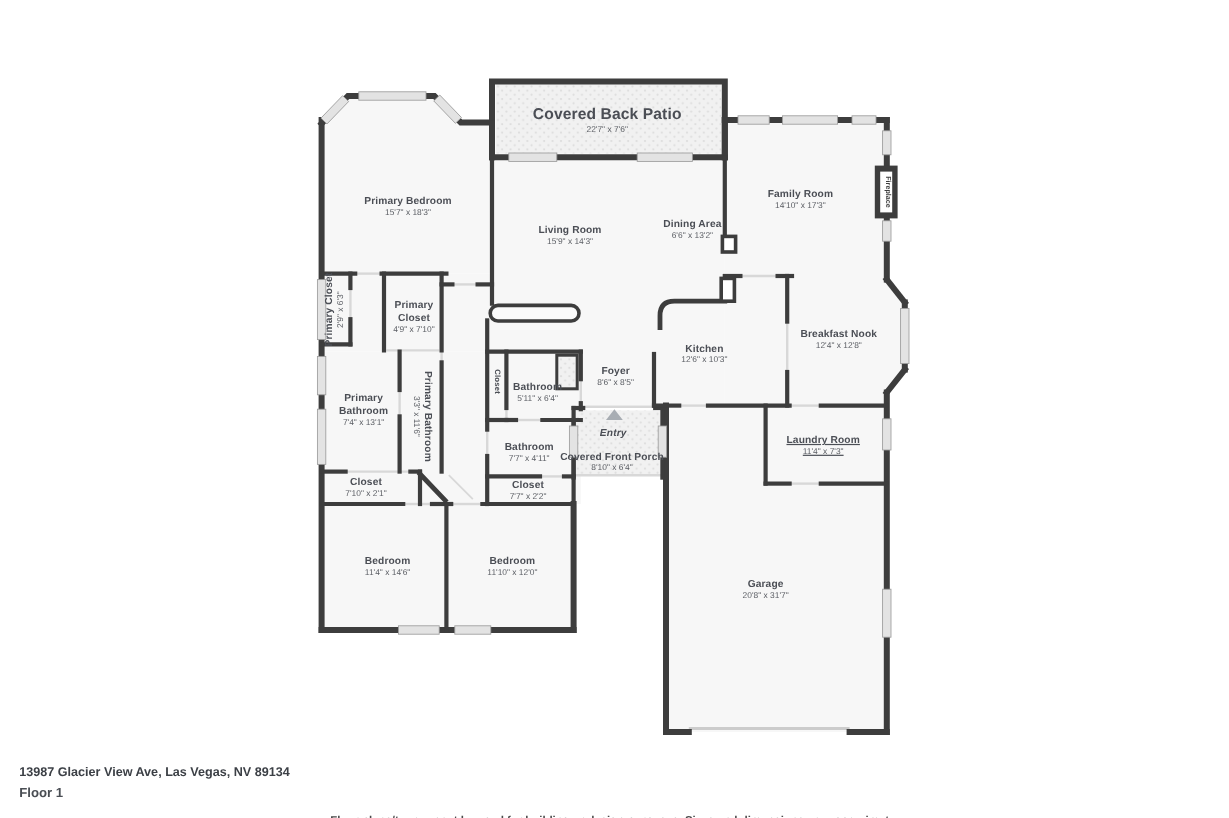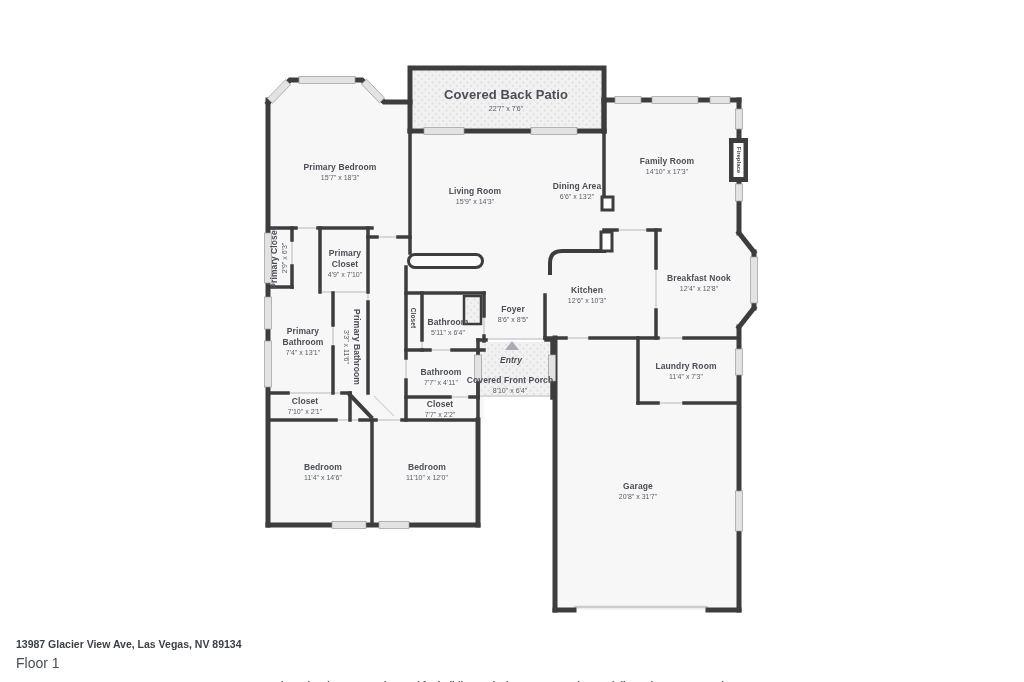--- a/index.html
+++ b/index.html
@@ -23,21 +23,21 @@
   .fp-lbl{
     position:absolute;transform:translate(-50%,-50%) rotate(90deg);
     font-size:6px;font-weight:700;color:#3d3d3d;white-space:nowrap;z-index:3;
   }
   .watermark{
     position:absolute;left:16px;top:606px;z-index:1;
     font-size:64px;font-weight:400;letter-spacing:7px;
     color:#b7bcc2;opacity:.6;
   }
   .addr{position:absolute;left:16px;top:638px;z-index:2;font-size:10.5px;font-weight:700;color:#3c4046;}
-  .floor-num{position:absolute;left:16px;top:655px;z-index:2;font-size:14px;font-weight:400;color:#4a4e54;}
+  .floor-num{position:absolute;left:16px;top:655px;z-index:2;font-size:11px;font-weight:700;color:#4a4e54;}
   .footer{
     position:absolute;left:0;top:659px;width:1024px;z-index:2;
     text-align:center;font-size:9.5px;font-weight:700;color:#4a4a4a;margin-top:20px;
   }
 </style>
 </head>
 <body>
 
 <div class="stage">
 
@@ -277,21 +277,21 @@
     <span class="dm">7'10" x 2'1"</span>
   </div>
   <div class="lbl" style="left:323px;top:472px;">
     <span class="nm">Bedroom</span>
     <span class="dm">11'4" x 14'6"</span>
   </div>
   <div class="lbl" style="left:427px;top:472px;">
     <span class="nm">Bedroom</span>
     <span class="dm">11'10" x 12'0"</span>
   </div>
-  <div class="lbl" style="left:686px;top:371px;">
+  <div class="lbl" style="left:686px;top:371px;text-decoration:underline;">
     <span class="nm">Laundry Room</span>
     <span class="dm">11'4" x 7'3"</span>
   </div>
   <div class="lbl" style="left:638px;top:491px;">
     <span class="nm">Garage</span>
     <span class="dm">20'8" x 31'7"</span>
   </div>
   <div class="fp-lbl" style="left:739px;top:160px;">Fireplace</div>
 
   <div class="addr">13987 Glacier View Ave, Las Vegas, NV 89134</div>

